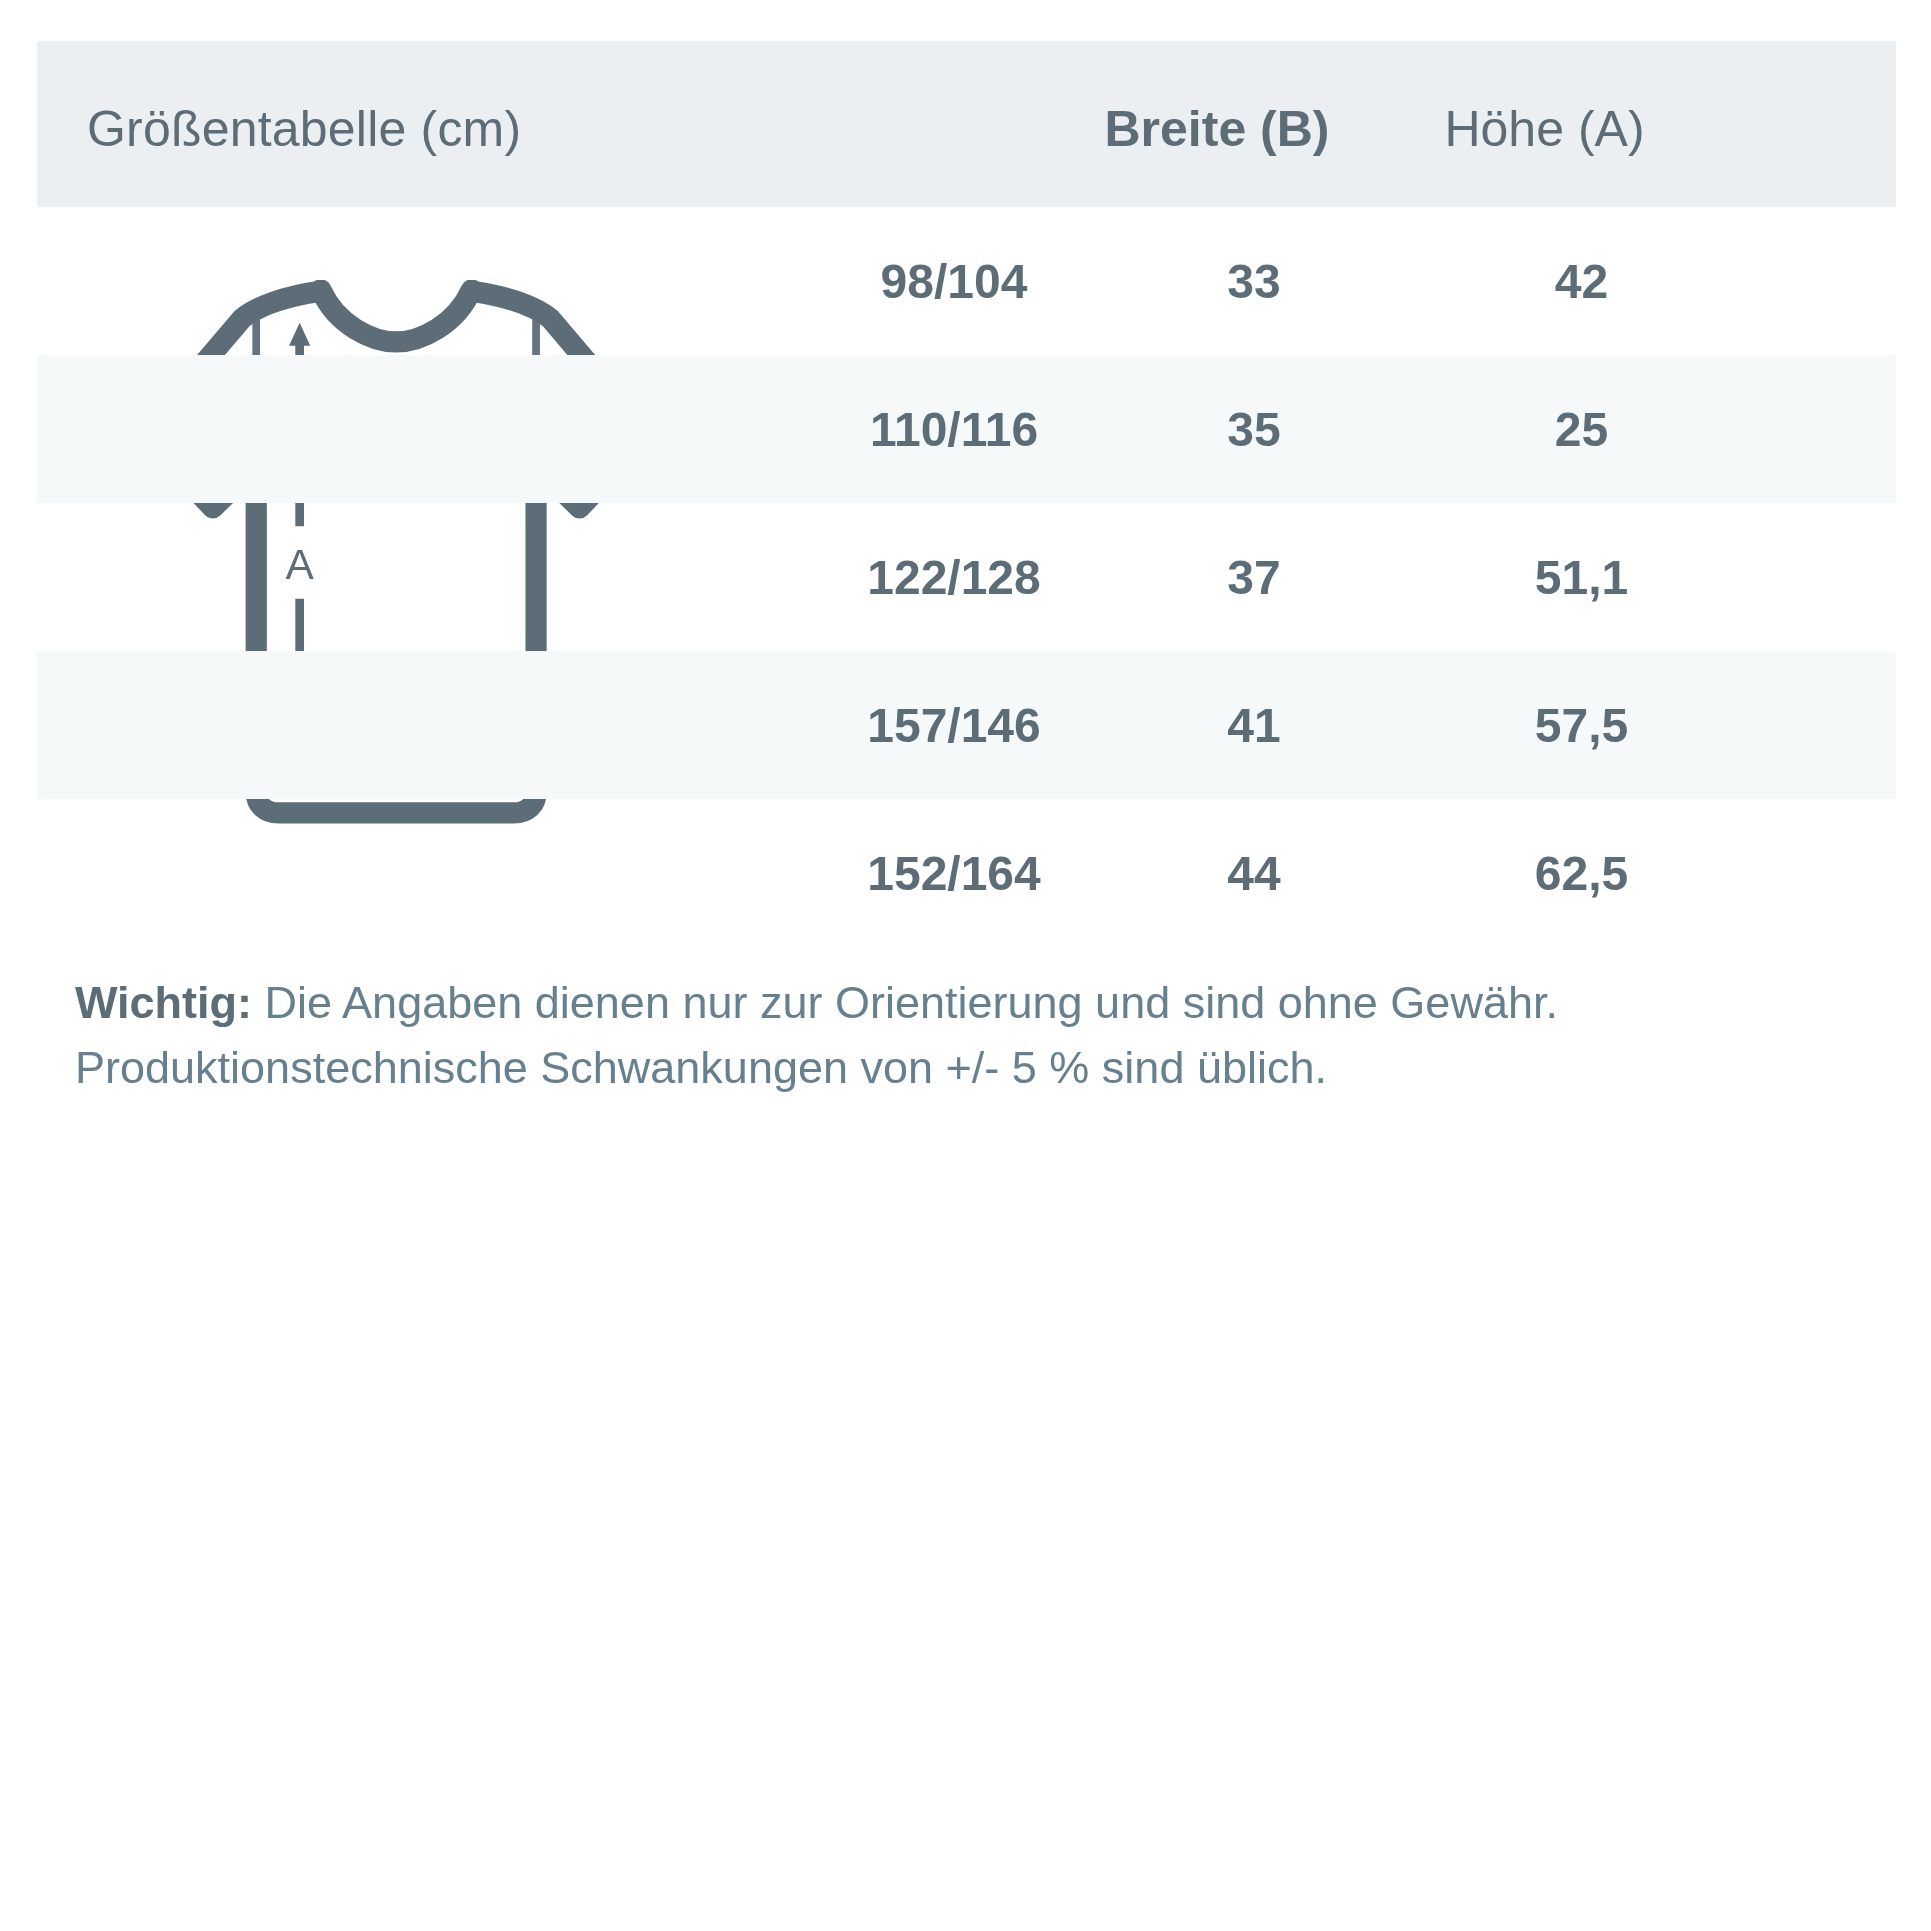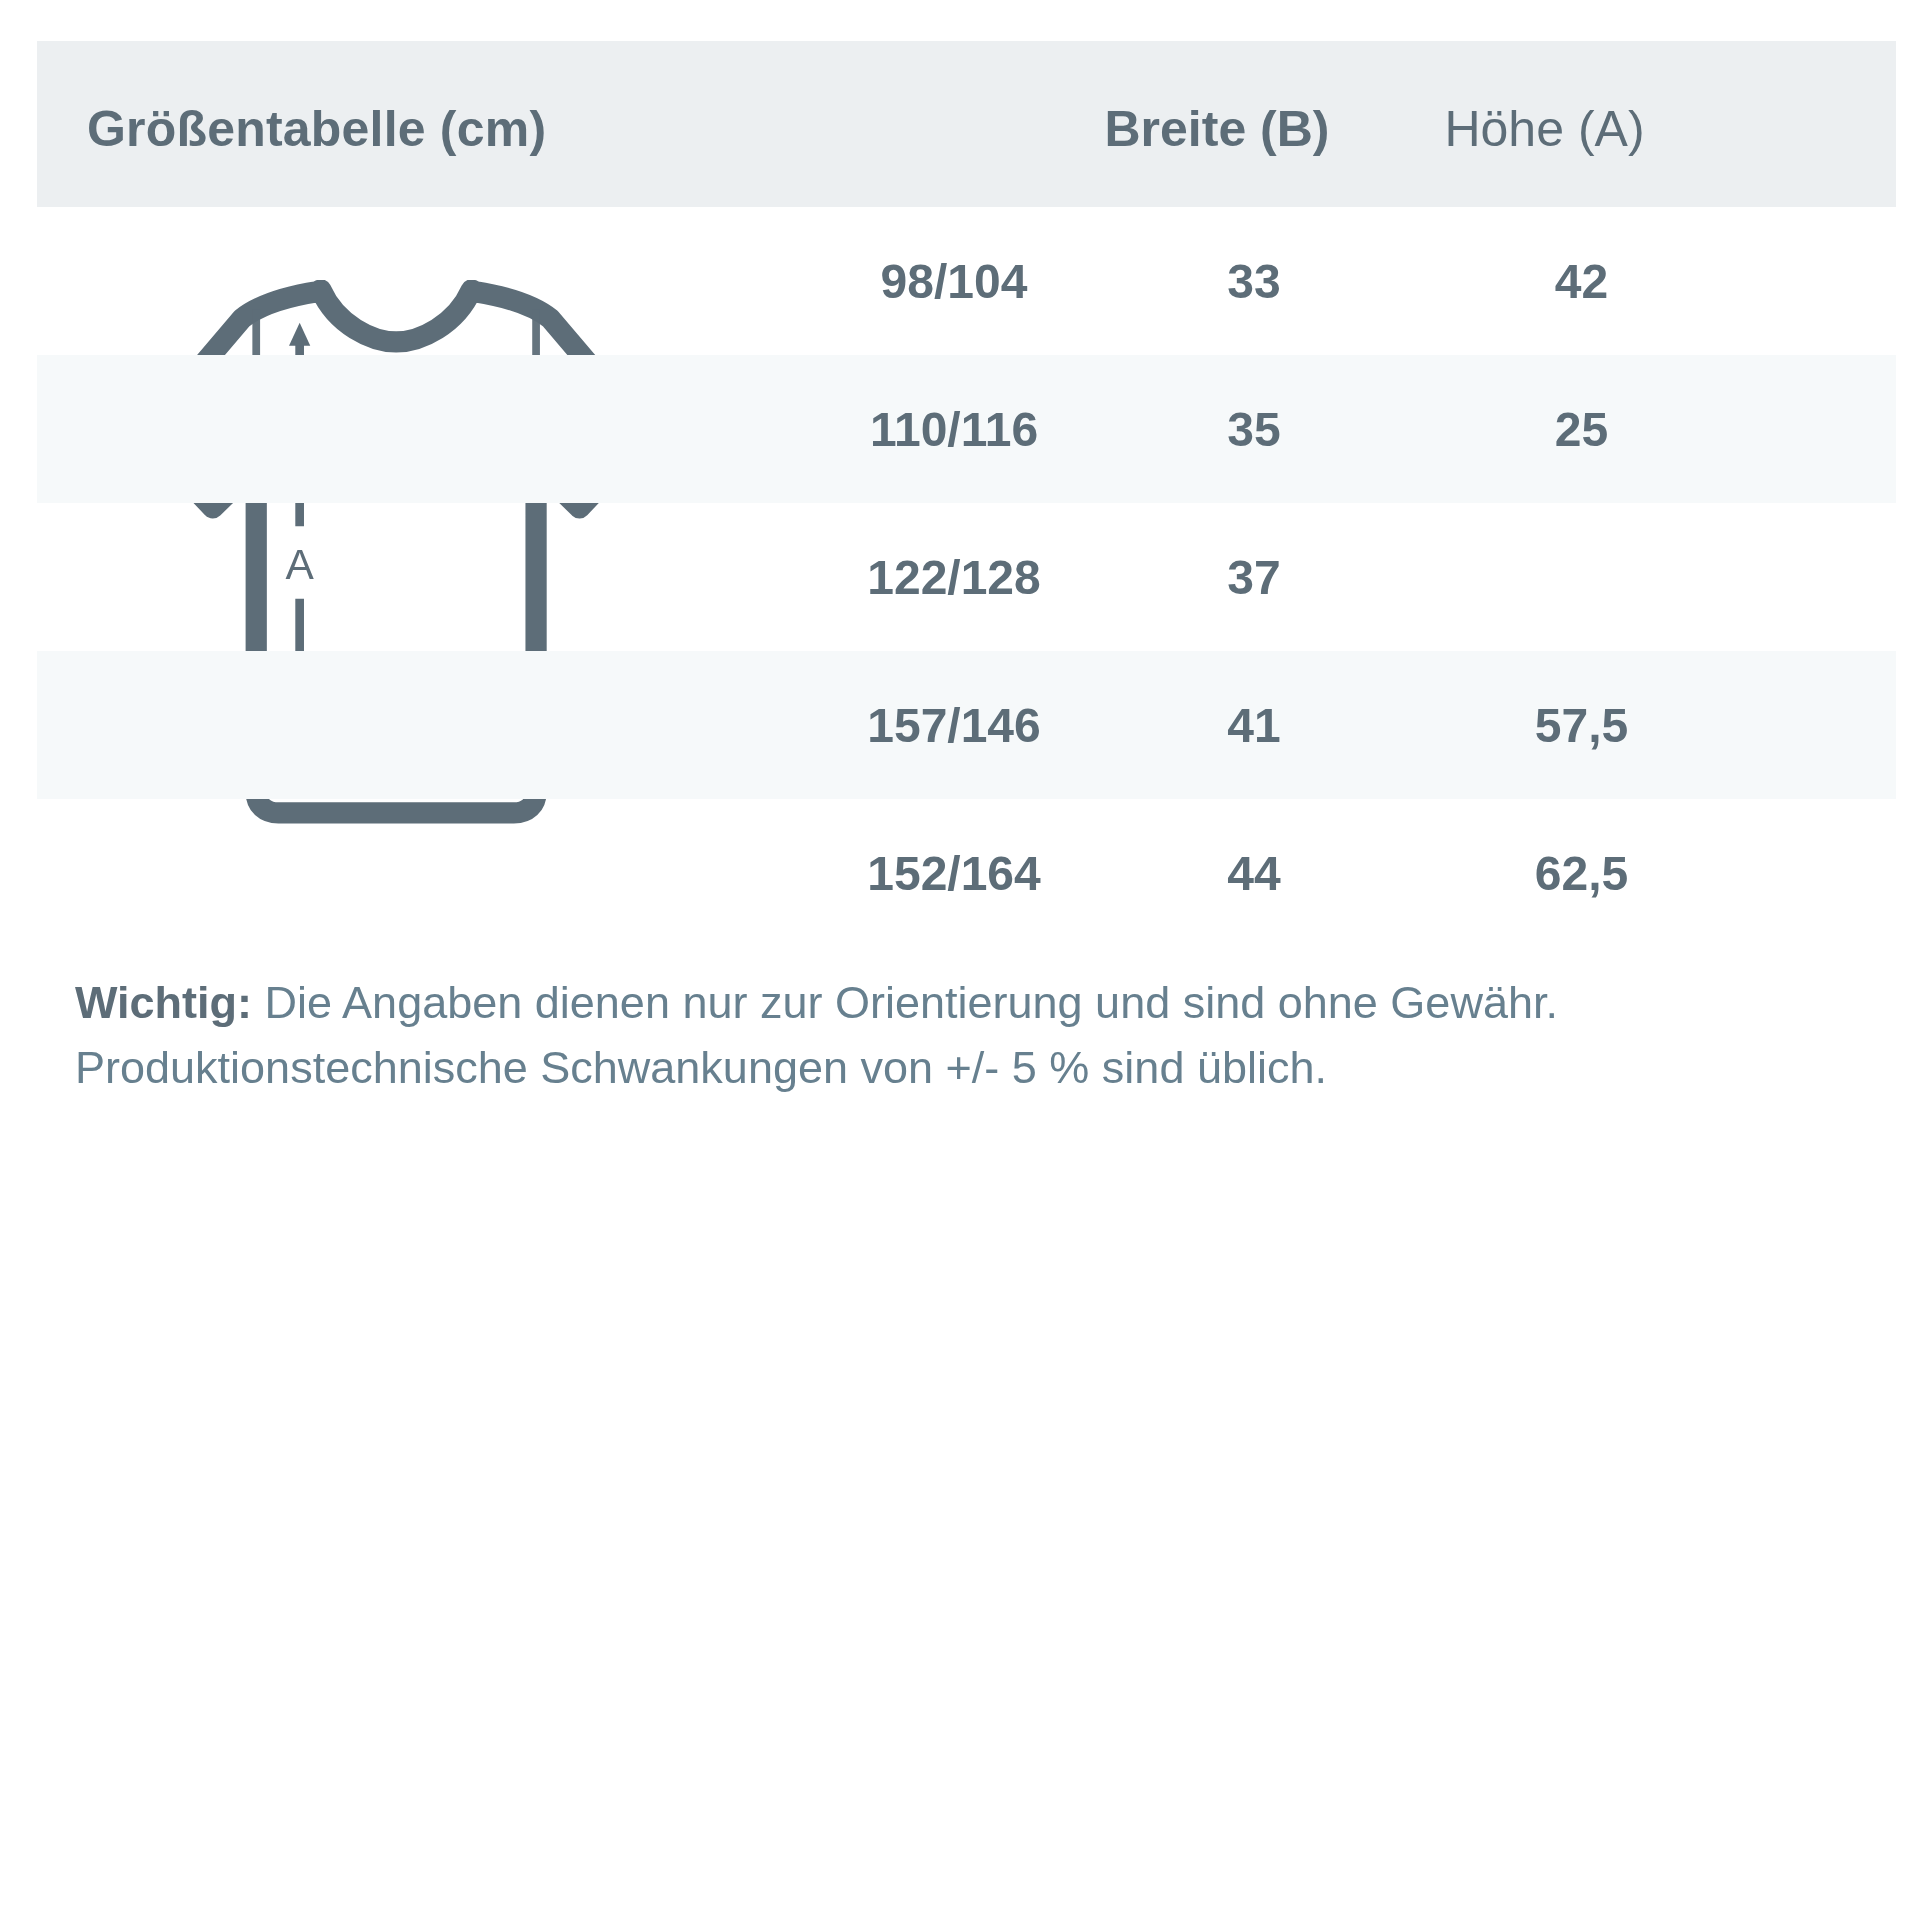--- a/index.html
+++ b/index.html
@@ -29,21 +29,21 @@
     top: 41px;
     width: 1859px;
     height: 166px;
     background: #eceff1;
   }
   .header-title {
     position: absolute;
     left: 87px;
     top: 100px;
     font-size: 50px;
-    font-weight: bold;
+    font-weight: normal;
     color: #5d6d78;
     letter-spacing: 0.2px;
   }
   .header-col-b {
     position: absolute;
     left: 1072px;
     top: 100px;
     width: 290px;
     text-align: center;
     font-size: 50px;
@@ -177,20 +177,21 @@
 
     <div class="row alt">
       <div class="cell size">110/116</div>
       <div class="cell width">35</div>
       <div class="cell height">25</div>
     </div>
 
     <div class="row">
       <div class="cell size">122/128</div>
       <div class="cell width">37</div>
+      <div class="cell height">51,1</div>
     </div>
 
     <div class="row alt">
       <div class="cell size">157/146</div>
       <div class="cell width">41</div>
       <div class="cell height">57,5</div>
     </div>
 
     <div class="row">
       <div class="cell size">152/164</div>

